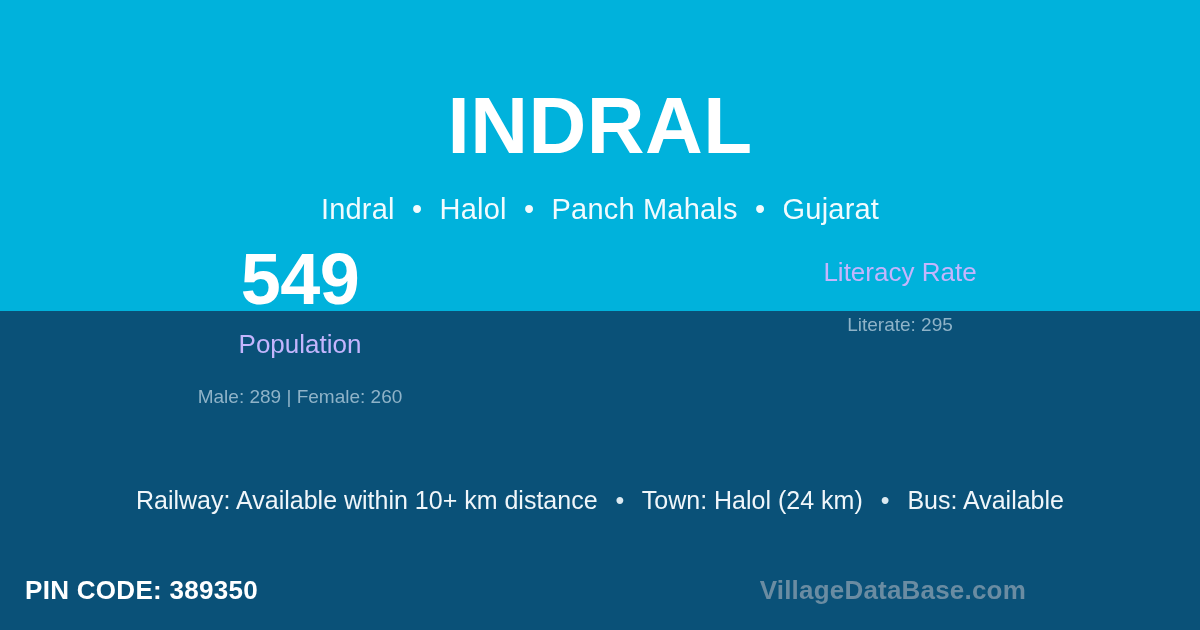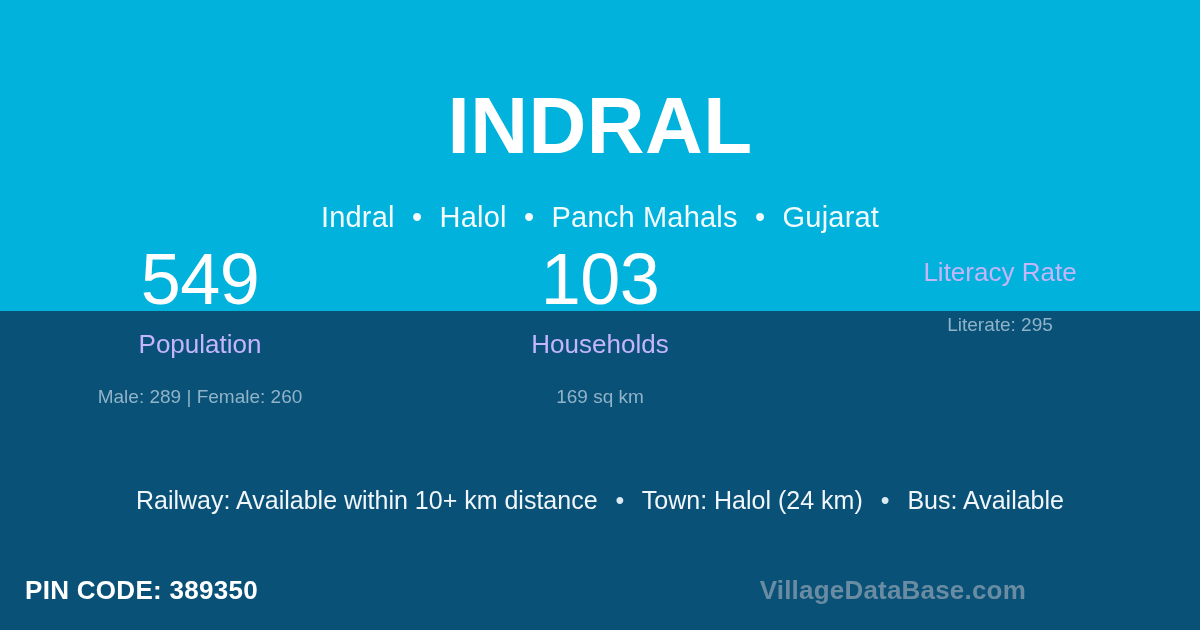--- a/index.html
+++ b/index.html
@@ -48,21 +48,21 @@
   #village-title {
     margin: 0;
     padding-top: 82px;
     font-size: 80px;
     line-height: 88px;
     font-weight: bold;
     letter-spacing: 0.5px;
     color: #ffffff;
   }
   #village-breadcrumb {
-    margin: 16px;
+    margin: 8px;
     padding-top: 14px;
     font-size: 29px;
     line-height: 34px;
     font-weight: normal;
     color: #f2fbfe;
     letter-spacing: 0.2px;
   }
   .crumb-sep {
     display: inline-block;
     padding: 0 9px;
@@ -80,21 +80,21 @@
     z-index: 2;
   }
   .stat-block {
     flex: 1 1 0;
     text-align: center;
   }
   .stat-value {
     display: block;
     font-size: 72px;
     line-height: 72px;
-    font-weight: normal;
+    font-weight: bold;
     color: #ffffff;
     letter-spacing: -0.5px;
   }
   .stat-label {
     display: block;
     margin-top: 14px;
     font-size: 26px;
     line-height: 30px;
     font-weight: normal;
     color: #c4b5fd;
@@ -178,25 +178,20 @@
   </div>
 
   <div id="stats-row">
 
     <div class="stat-block">
       <span class="stat-value">549</span>
       <span class="stat-label">Population</span>
       <span class="stat-detail">Male: 289 | Female: 260</span>
     </div>
 
-    <div class="stat-block">
-      <span class="stat-value">103</span>
-      <span class="stat-label">Households</span>
-      <span class="stat-detail">169 sq km</span>
-    </div>
 
     <div class="stat-block">
       <span class="stat-label">Literacy Rate</span>
       <span class="stat-detail">Literate: 295</span>
     </div>
 
   </div>
 
   <div id="amenities">
     <span>Railway: Available within 10+ km distance</span>

